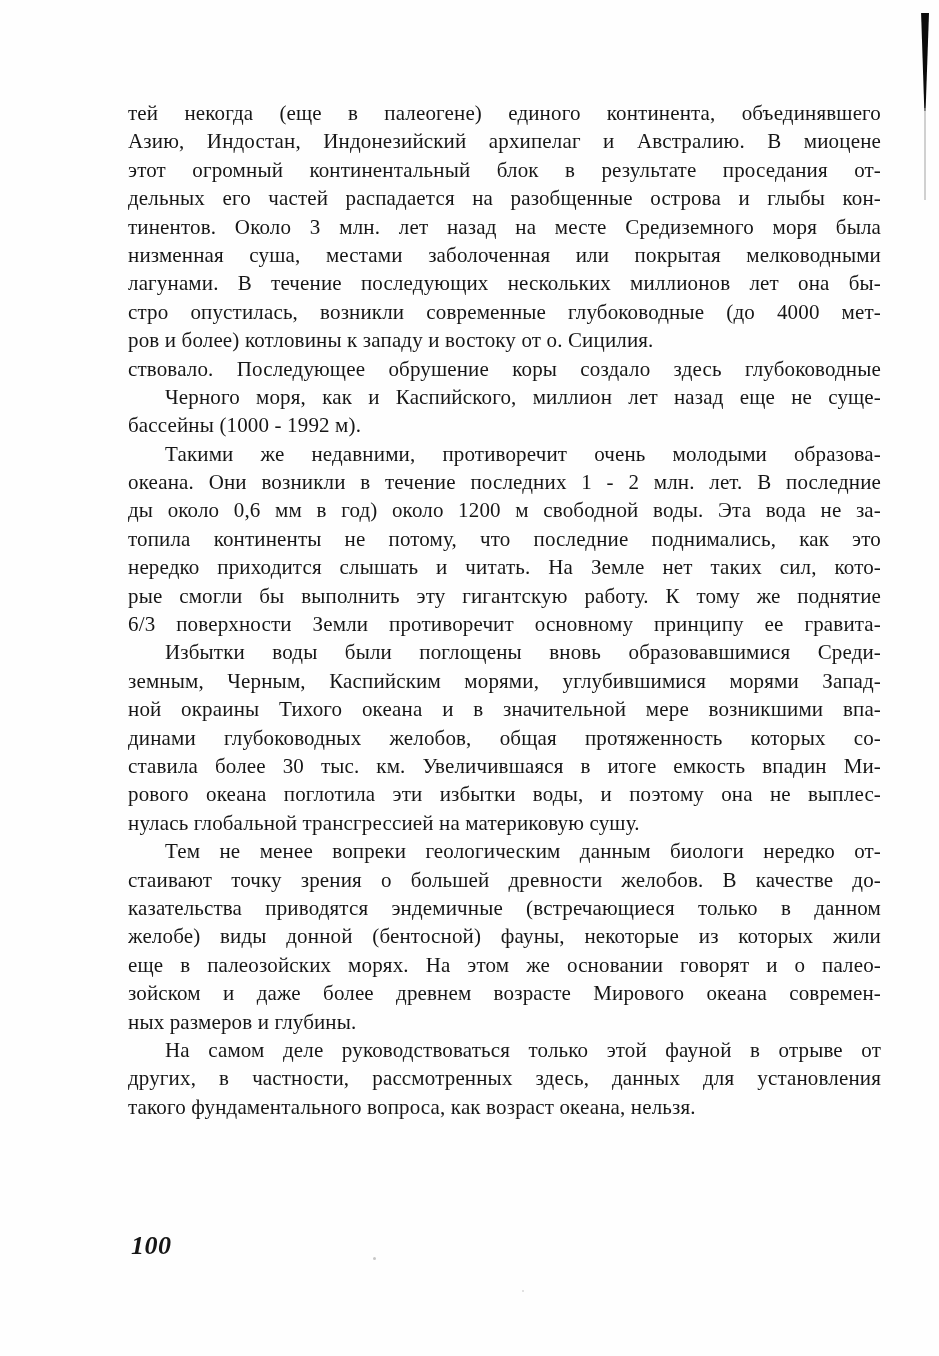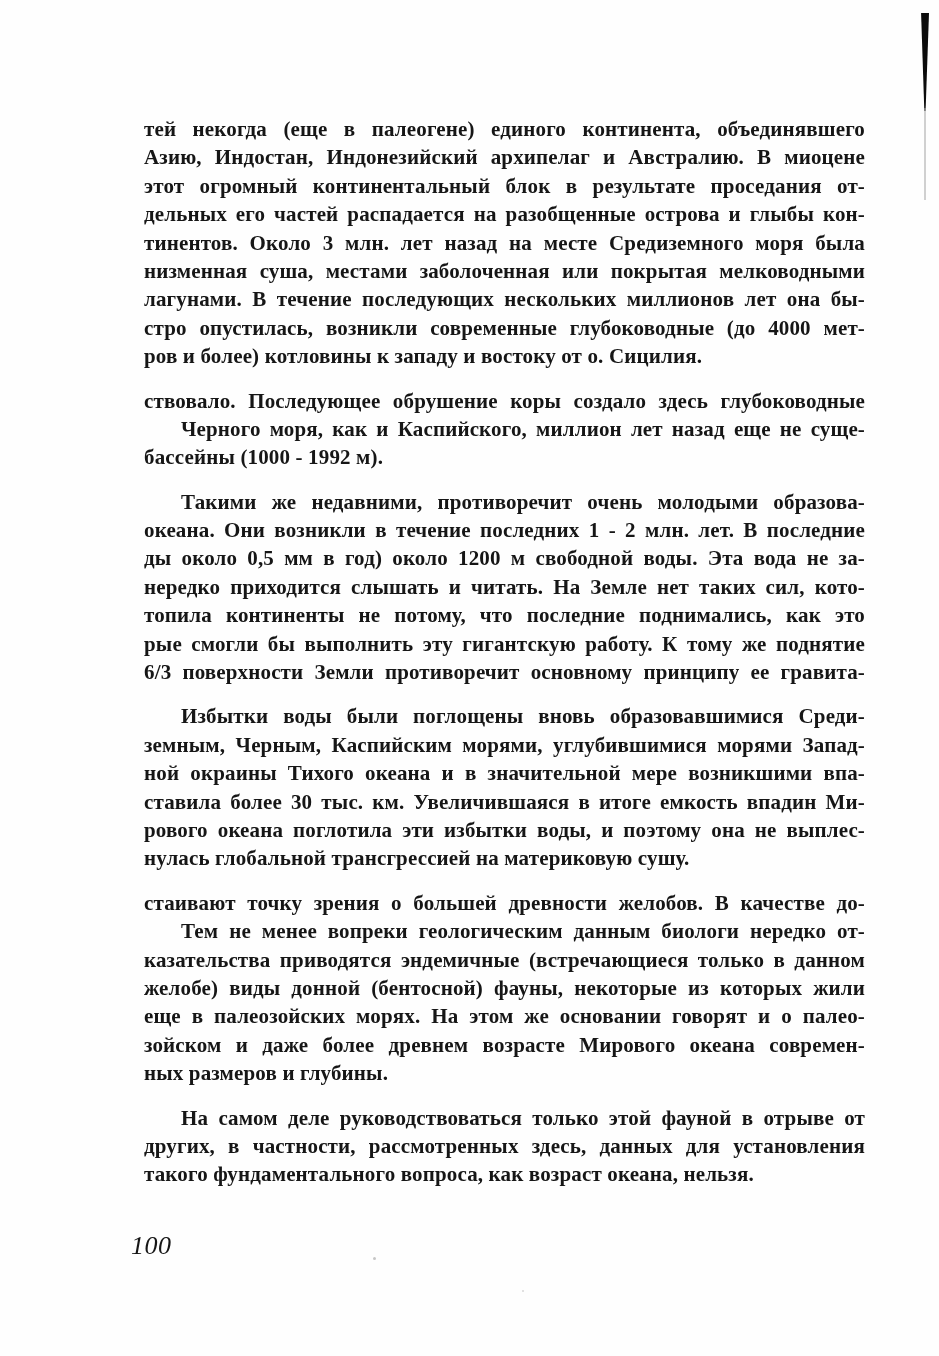--- a/index.html
+++ b/index.html
@@ -23,42 +23,41 @@
     position: absolute;
     left: 128px;
     top: 99px;
     width: 753px;
     color: #161616;
     font-size: 21px;
     line-height: 28.4px;
     letter-spacing: 0.15px;
   }
   .paragraph {
-    margin: 16px;
-    font-weight: bold;
+    margin: 0;
   }
   .line {
     height: 28.4px;
     overflow: hidden;
     text-align: justify;
     text-align-last: justify;
     white-space: normal;
   }
   .line-last {
     text-align-last: left;
   }
   .line-indent {
     padding-left: 37px;
   }
   .page-number {
     position: absolute;
     left: 131px;
     top: 1231px;
     font-size: 26px;
-    font-weight: normal;
+    font-weight: bold;
     font-style: italic;
     color: #161616;
     letter-spacing: 0.5px;
     text-align: center;
   }
   
   .scan-wedge {
     position: absolute;
     left: 920px;
     top: 13px;
@@ -102,37 +101,38 @@
         <div class="line line-last">ров и более) котловины к западу и востоку от о. Сицилия.</div>
       </div>
       <div class="paragraph">
         <div class="line">ствовало. Последующее обрушение коры создало здесь глубоководные</div>
         <div class="line line-indent">Черного моря, как и Каспийского, миллион лет назад еще не суще-</div>
         <div class="line line-last">бассейны (1000 - 1992 м).</div>
       </div>
       <div class="paragraph">
         <div class="line line-indent">Такими же недавними, противоречит очень молодыми образова-</div>
         <div class="line">океана. Они возникли в течение последних 1 - 2 млн. лет. В последние</div>
-        <div class="line">ды около 0,5 мм в год) около 1200 м свободной воды. Эта вода не за-</div>
+        <div class="line">ды около 0,6 мм в год) около 1200 м свободной воды. Эта вода не за-</div>
+        <div class="line">топила континенты не потому, что последние поднимались, как это</div>
         <div class="line">нередко приходится слышать и читать. На Земле нет таких сил, кото-</div>
-        <div class="line">топила континенты не потому, что последние поднимались, как это</div>
         <div class="line">рые смогли бы выполнить эту гигантскую работу. К тому же поднятие</div>
         <div class="line">6/3 поверхности Земли противоречит основному принципу ее гравита-</div>
       </div>
       <div class="paragraph">
         <div class="line line-indent">Избытки воды были поглощены вновь образовавшимися Среди-</div>
         <div class="line">земным, Черным, Каспийским морями, углубившимися морями Запад-</div>
         <div class="line">ной окраины Тихого океана и в значительной мере возникшими впа-</div>
+        <div class="line">динами глубоководных желобов, общая протяженность которых со-</div>
         <div class="line">ставила более 30 тыс. км. Увеличившаяся в итоге емкость впадин Ми-</div>
         <div class="line">рового океана поглотила эти избытки воды, и поэтому она не выплес-</div>
         <div class="line line-last">нулась глобальной трансгрессией на материковую сушу.</div>
       </div>
       <div class="paragraph">
+        <div class="line line-indent">Тем не менее вопреки геологическим данным биологи нередко от-</div>
         <div class="line">стаивают точку зрения о большей древности желобов. В качестве до-</div>
-        <div class="line line-indent">Тем не менее вопреки геологическим данным биологи нередко от-</div>
         <div class="line">казательства приводятся эндемичные (встречающиеся только в данном</div>
         <div class="line">желобе) виды донной (бентосной) фауны, некоторые из которых жили</div>
         <div class="line">еще в палеозойских морях. На этом же основании говорят и о палео-</div>
         <div class="line">зойском и даже более древнем возрасте Мирового океана современ-</div>
         <div class="line line-last">ных размеров и глубины.</div>
       </div>
       <div class="paragraph">
         <div class="line line-indent">На самом деле руководствоваться только этой фауной в отрыве от</div>
         <div class="line">других, в частности, рассмотренных здесь, данных для установления</div>
         <div class="line line-last">такого фундаментального вопроса, как возраст океана, нельзя.</div>

